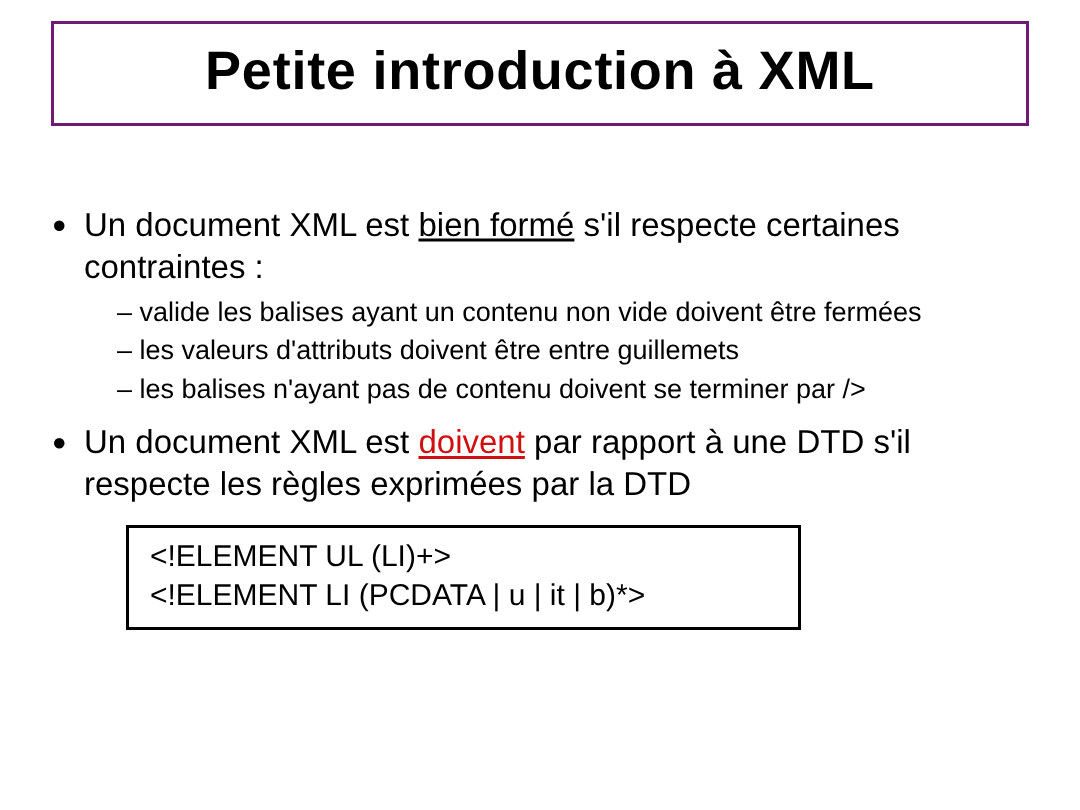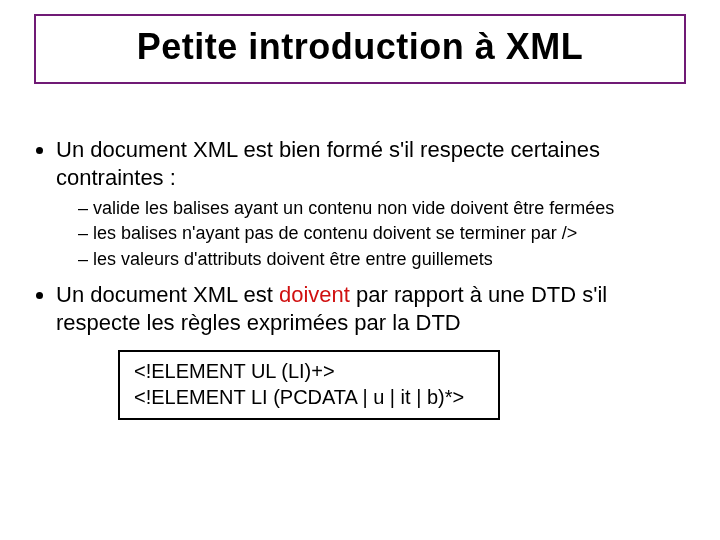--- a/index.html
+++ b/index.html
@@ -41,46 +41,46 @@
     margin-bottom: 10px;
   }
   ul.level2 > li {
     font-size: 18px;
     line-height: 1.3;
     margin-bottom: 2px;
   }
   ul.level2 > li::before {
     content: "–  ";
   }
-  .underline { }
+  .underline { text-decoration: underline; }
   .red { color: #d01010; }
   .code-box {
     border: 2px solid #000;
-    margin: 14px 0 0 90px;
-    width: 382px;
+    margin: 14px 0 0 56px;
+    width: 450px;
     padding: 6px 30px 8px 14px;
     font-size: 20px;
     line-height: 1.3;
   }
 </style>
 </head>
 <body>
 
 <div class="title-box">
   <div class="title-text">Petite  introduction à XML</div>
 </div>
 
 <div class="content">
   <ul class="level1">
     <li>
       <span>Un document  XML est </span><span class="underline">bien formé</span><span> s'il respecte certaines contraintes :</span>
       <ul class="level2">
         <li>valide les balises ayant un contenu non vide doivent être fermées</li>
+        <li>les  valeurs d'attributs doivent être entre guillemets</li>
         <li>les  balises n'ayant pas de contenu doivent se terminer par /&gt;</li>
-        <li>les  valeurs d'attributs doivent être entre guillemets</li>
       </ul>
     </li>
     <li>
       <span>Un document  XML est </span><span class="underline red">doivent</span><span> par rapport à une DTD s'il respecte les règles exprimées par la DTD</span>
     </li>
   </ul>
 
   <div class="code-box">
     <div>&lt;!ELEMENT UL (LI)+&gt;</div>
     <div>&lt;!ELEMENT LI (PCDATA | u | it | b)*&gt;</div>

